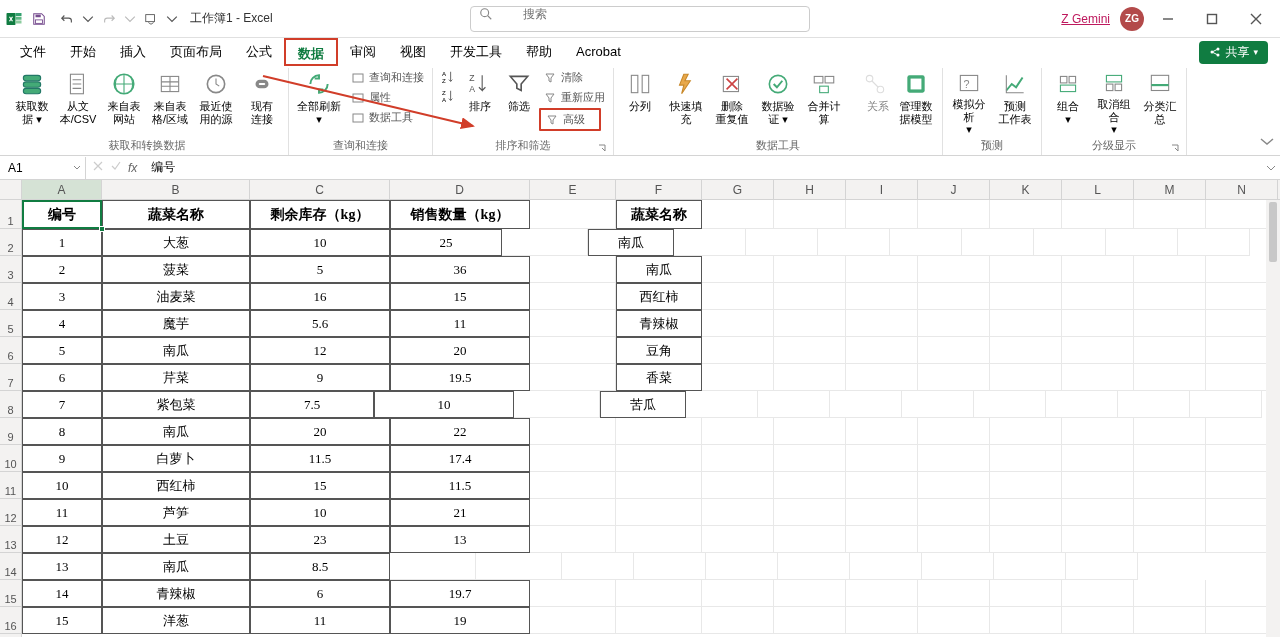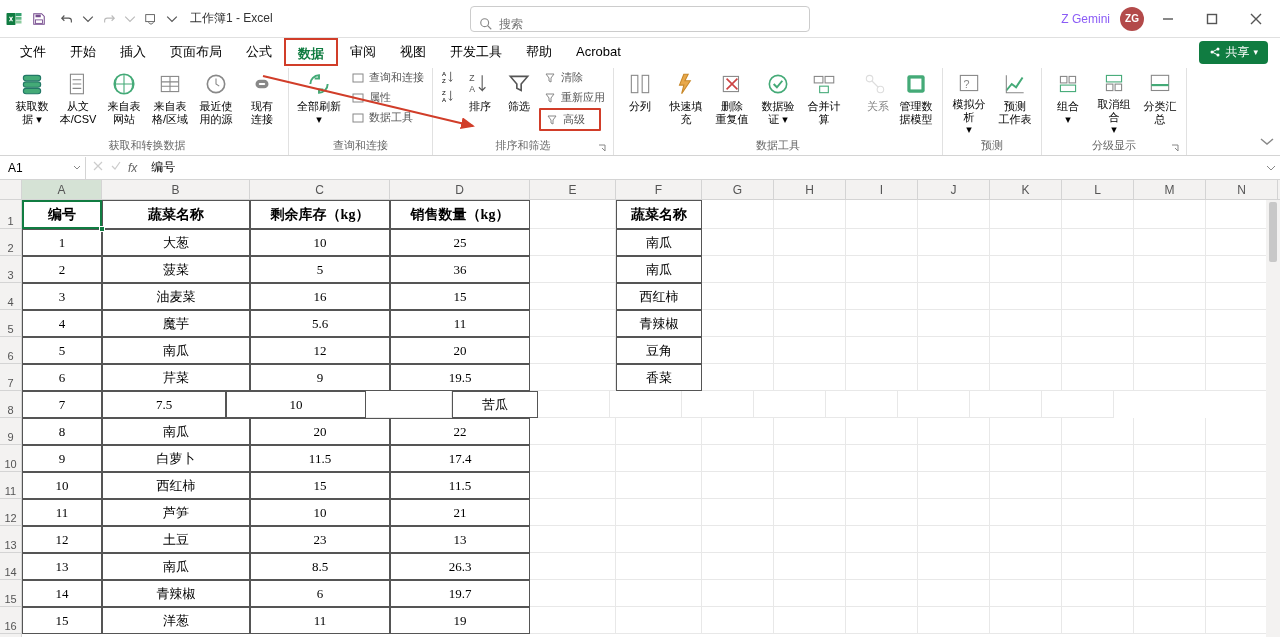--- a/index.html
+++ b/index.html
@@ -6,25 +6,25 @@
 body { font-family: "Microsoft YaHei", "Segoe UI", sans-serif; font-size: 12px; background: #fff; overflow: hidden; width: 1280px; height: 637px; }
 
 
 .titlebar { height: 38px; background: #fff; display: flex; align-items: center; padding: 0 4px; border-bottom: 1px solid #e0e0e0; }
 .tb-left { display: flex; align-items: center; gap: 2px; }
 .tb-icon { width: 20px; height: 20px; display: flex; align-items: center; justify-content: center; }
 .excel-logo svg { width: 18px; height: 18px; }
 .qat-btn { width: 26px; height: 26px; display: flex; align-items: center; justify-content: center; border-radius: 3px; cursor: pointer; }
 .qat-btn svg { width: 14px; height: 14px; fill: #555; }
 .tb-title { margin-left: 12px; font-size: 12px; color: #333; }
-.tb-search { position: absolute; left: 50%; transform: translateX(-50%); width: 340px; height: 26px; border: 1px solid #ccc; border-radius: 4px; display: flex; align-items: flex-end; padding: 0 8px; background: #fff; }
+.tb-search { position: absolute; left: 50%; transform: translateX(-50%); width: 340px; height: 26px; border: 1px solid #ccc; border-radius: 4px; display: flex; align-items: flex-start; padding: 0 8px; background: #fff; gap: 24px; }
 .tb-search svg { width: 14px; height: 14px; fill: #888; margin-right: 6px; }
 .tb-search input { border: none; outline: none; flex: 1; font-size: 12px; color: #666; }
 .tb-right { margin-left: auto; display: flex; align-items: center; gap: 4px; }
-.user-name { font-size: 12px; color: #8b5cf6; margin-right: 6px; }
+.user-name { font-size: 12px; color: #be185d; margin-right: 6px; text-decoration: underline; }
 .avatar { width: 24px; height: 24px; border-radius: 50%; background: #b34a4a; color: #fff; display: flex; align-items: center; justify-content: center; font-size: 10px; font-weight: 600; }
 .win-btn { width: 40px; height: 28px; display: flex; align-items: center; justify-content: center; cursor: pointer; }
 .win-btn svg { width: 12px; height: 12px; stroke: #555; fill: none; stroke-width: 1.4; }
 
 
 .ribbon-tabs { height: 28px; display: flex; align-items: center; padding-left: 8px; background: #fff; }
 .rtab { padding: 0 12px; height: 28px; line-height: 28px; font-size: 13px; cursor: pointer; }
 .rtab.active { border-bottom: 3px solid #107c41; color: #107c41; font-weight: 600; text-align: center; }
 .rtab.highlight { border: 2px solid #d13d29; }
 .rt-right { margin-left: auto; margin-right: 12px; }
@@ -566,21 +566,21 @@
             <div class="cell" style="width: 72px;"></div>
             <div class="cell" style="width: 72px;"></div>
             <div class="cell" style="width: 72px;"></div>
             <div class="cell" style="width: 72px;"></div>
             <div class="cell" style="width: 72px;"></div>
           </div>
           <div class="row">
             <div class="cell" style="width: 80px; border-width: 1px; border-style: solid; border-color: rgb(85, 85, 85);">1</div>
             <div class="cell" style="width: 148px; border-width: 1px; border-style: solid; border-color: rgb(85, 85, 85);">大葱</div>
             <div class="cell" style="width: 140px; border-width: 1px; border-style: solid; border-color: rgb(85, 85, 85);">10</div>
-            <div class="cell" style="width: 140px; border-width: 1px; border-style: solid; border-color: rgb(85, 85, 85);">25</div>
+            <div class="cell" style="width: 112px; border-width: 1px; border-style: solid; border-color: rgb(85, 85, 85);">25</div>
             <div class="cell" style="width: 86px;"></div>
             <div class="cell" style="width: 86px; border-width: 1px; border-style: solid; border-color: rgb(85, 85, 85);">南瓜</div>
             <div class="cell" style="width: 72px;"></div>
             <div class="cell" style="width: 72px;"></div>
             <div class="cell" style="width: 72px;"></div>
             <div class="cell" style="width: 72px;"></div>
             <div class="cell" style="width: 72px;"></div>
             <div class="cell" style="width: 72px;"></div>
             <div class="cell" style="width: 72px;"></div>
             <div class="cell" style="width: 72px;"></div>
@@ -660,20 +660,21 @@
             <div class="cell" style="width: 72px;"></div>
             <div class="cell" style="width: 72px;"></div>
             <div class="cell" style="width: 72px;"></div>
             <div class="cell" style="width: 72px;"></div>
             <div class="cell" style="width: 72px;"></div>
             <div class="cell" style="width: 72px;"></div>
             <div class="cell" style="width: 72px;"></div>
           </div>
           <div class="row">
             <div class="cell" style="width: 80px; border-width: 1px; border-style: solid; border-color: rgb(85, 85, 85);">7</div>
+            <div class="cell" style="width: 148px; border-width: 1px; border-style: solid; border-color: rgb(85, 85, 85);">紫包菜</div>
             <div class="cell" style="width: 124px; border-width: 1px; border-style: solid; border-color: rgb(85, 85, 85);">7.5</div>
             <div class="cell" style="width: 140px; border-width: 1px; border-style: solid; border-color: rgb(85, 85, 85);">10</div>
             <div class="cell" style="width: 86px;"></div>
             <div class="cell" style="width: 86px; border-width: 1px; border-style: solid; border-color: rgb(85, 85, 85);">苦瓜</div>
             <div class="cell" style="width: 72px;"></div>
             <div class="cell" style="width: 72px;"></div>
             <div class="cell" style="width: 72px;"></div>
             <div class="cell" style="width: 72px;"></div>
             <div class="cell" style="width: 72px;"></div>
             <div class="cell" style="width: 72px;"></div>
@@ -757,21 +758,20 @@
             <div class="cell" style="width: 72px;"></div>
             <div class="cell" style="width: 72px;"></div>
             <div class="cell" style="width: 72px;"></div>
             <div class="cell" style="width: 72px;"></div>
             <div class="cell" style="width: 72px;"></div>
           </div>
           <div class="row">
             <div class="cell" style="width: 80px; border-width: 1px; border-style: solid; border-color: rgb(85, 85, 85);">13</div>
             <div class="cell" style="width: 148px; border-width: 1px; border-style: solid; border-color: rgb(85, 85, 85);">南瓜</div>
             <div class="cell" style="width: 140px; border-width: 1px; border-style: solid; border-color: rgb(85, 85, 85);">8.5</div>
-            <div class="cell" style="width: 140px; border-width: 1px; border-style: solid; border-color: rgb(85, 85, 85);">26.3</div>
             <div class="cell" style="width: 86px;"></div>
             <div class="cell" style="width: 86px;"></div>
             <div class="cell" style="width: 72px;"></div>
             <div class="cell" style="width: 72px;"></div>
             <div class="cell" style="width: 72px;"></div>
             <div class="cell" style="width: 72px;"></div>
             <div class="cell" style="width: 72px;"></div>
             <div class="cell" style="width: 72px;"></div>
             <div class="cell" style="width: 72px;"></div>
             <div class="cell" style="width: 72px;"></div>

